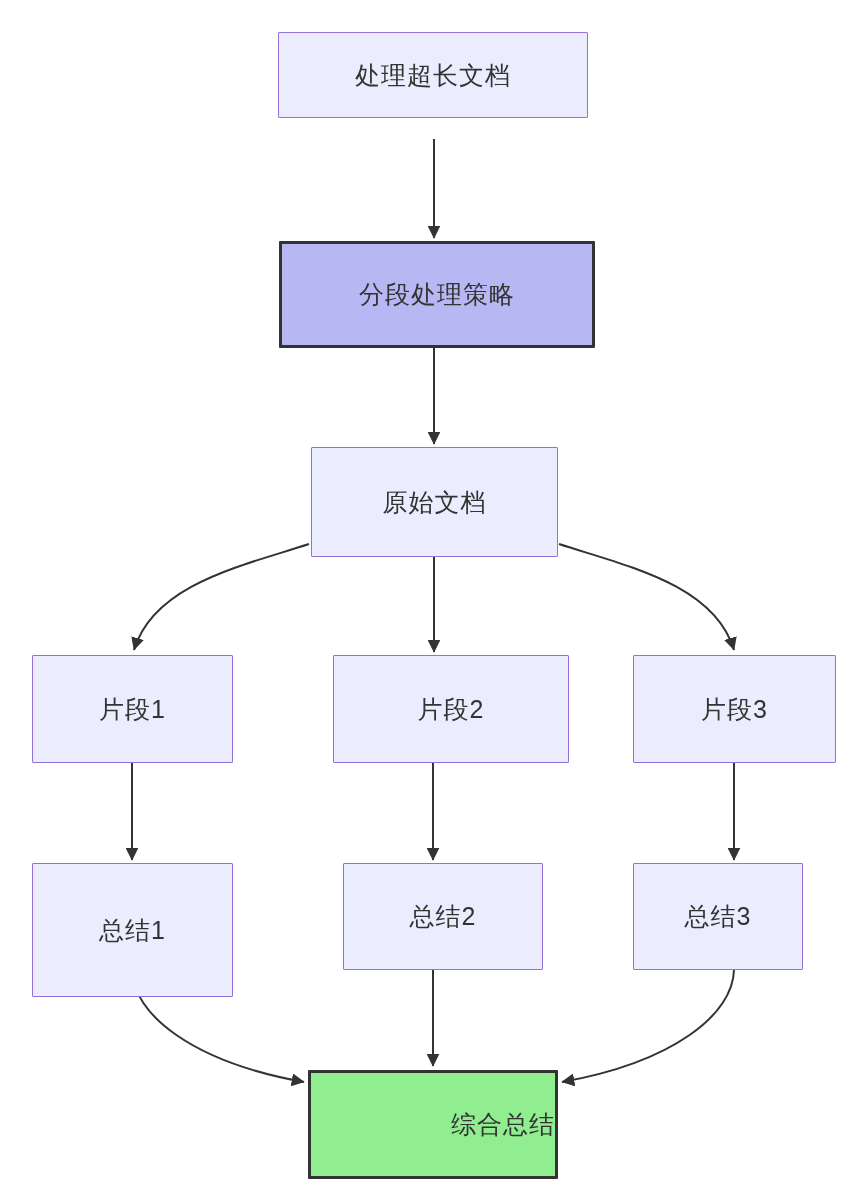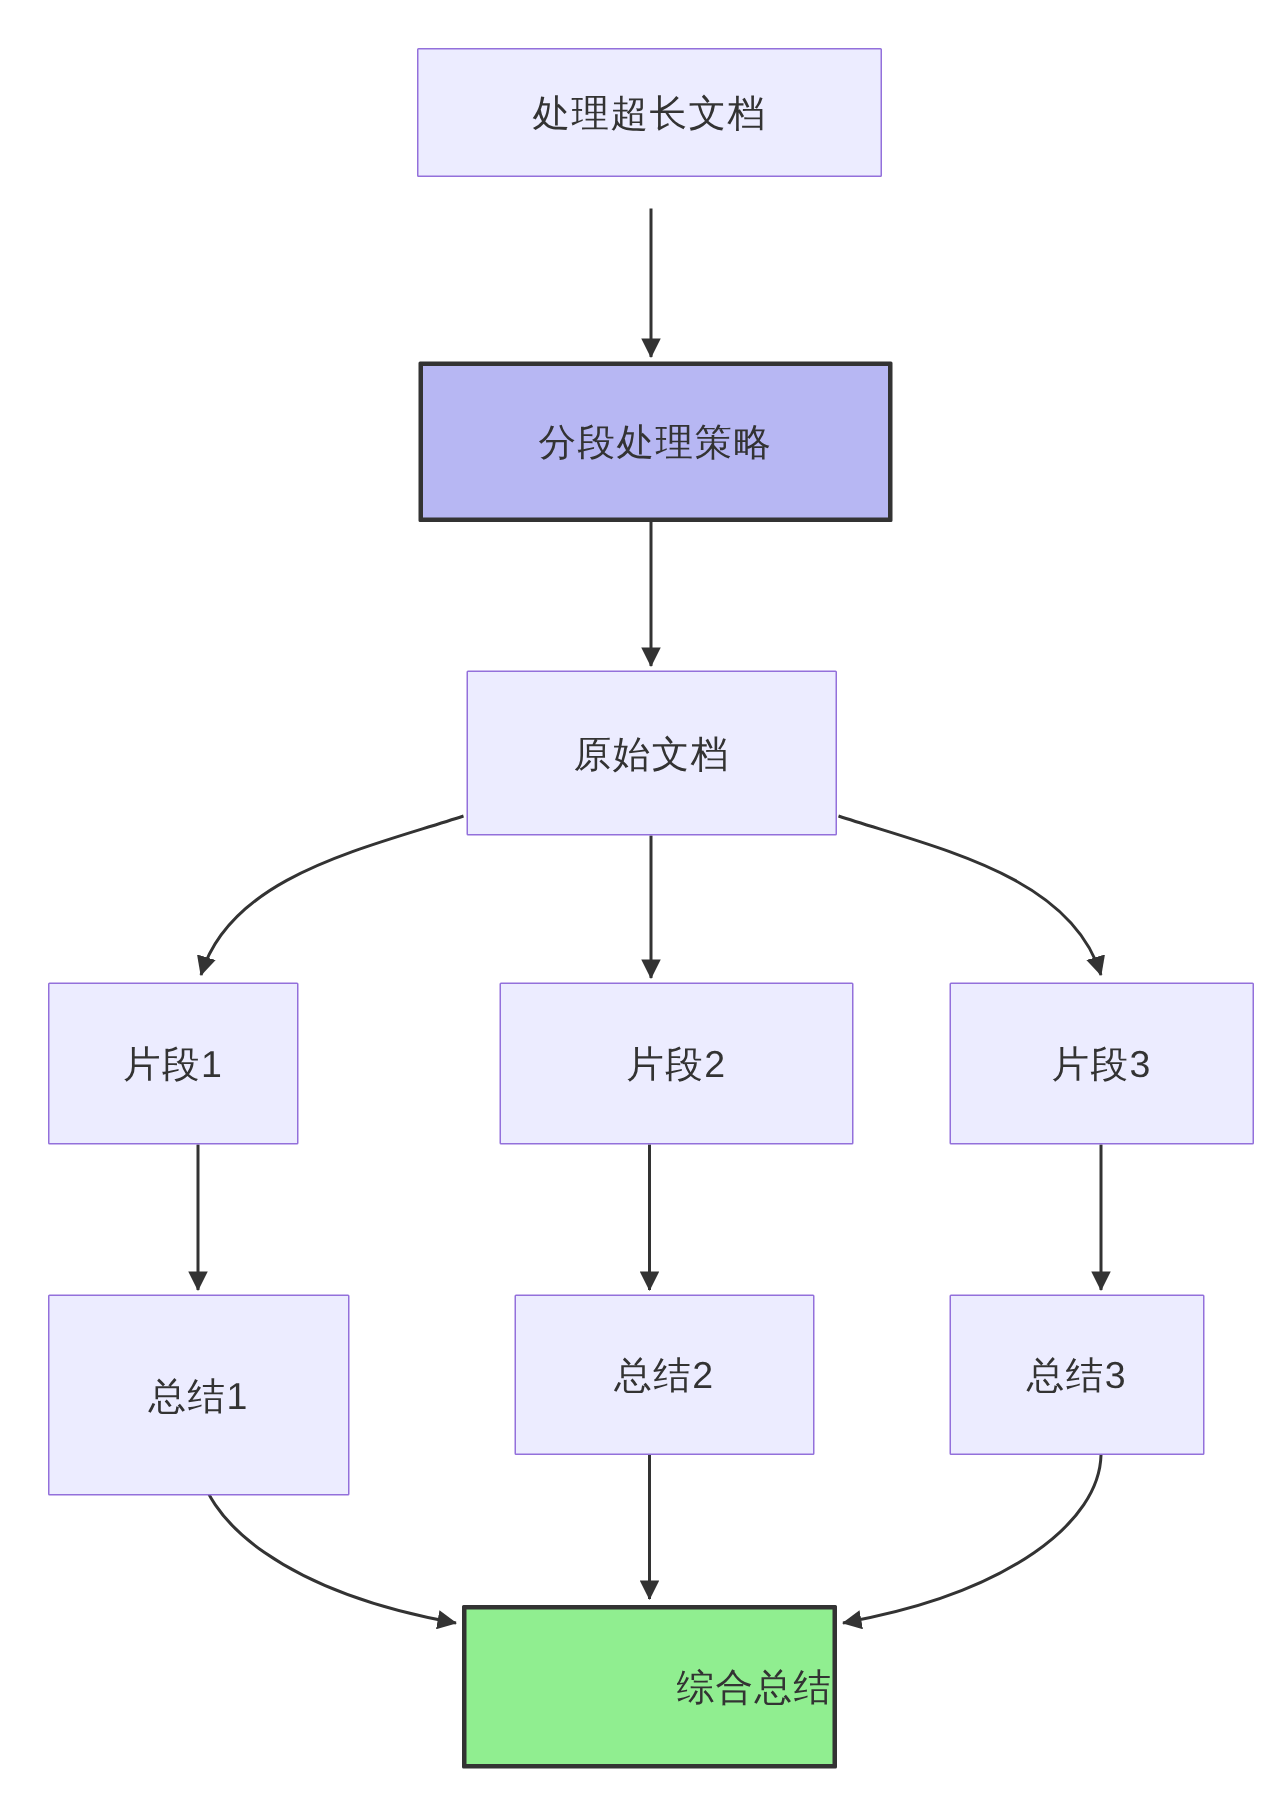--- a/index.html
+++ b/index.html
@@ -22,21 +22,21 @@
     letter-spacing:1px;
     text-align:center;
     border-radius:1px;
   }
   .node.emphasis{background:#b7b7f3;border:3.5px solid #333333;}
   .node.success{background:#90ee90;border:3.5px solid #333333;justify-content:flex-end;}
   
   .n-a{left:278px;top:32px;width:310px;height:86px;}
   .n-b{left:279px;top:241px;width:316px;height:107px;}
   .n-c{left:311px;top:447px;width:247px;height:110px;}
-  .n-s1{left:32px;top:655px;width:167px;height:108px;}
+  .n-s1{left:32px;top:655px;width:201px;height:108px;}
   .n-s2{left:333px;top:655px;width:236px;height:108px;text-align:right;}
   .n-s3{left:633px;top:655px;width:203px;height:108px;}
   .n-z1{left:32px;top:863px;width:201px;height:134px;}
   .n-z2{left:343px;top:863px;width:200px;height:107px;}
   .n-z3{left:633px;top:863px;width:170px;height:107px;}
   .n-f{left:308px;top:1070px;width:250px;height:109px;}
   .edge{fill:none;stroke:#333333;stroke-width:2px;}
 </style>
 </head>
 <body>

